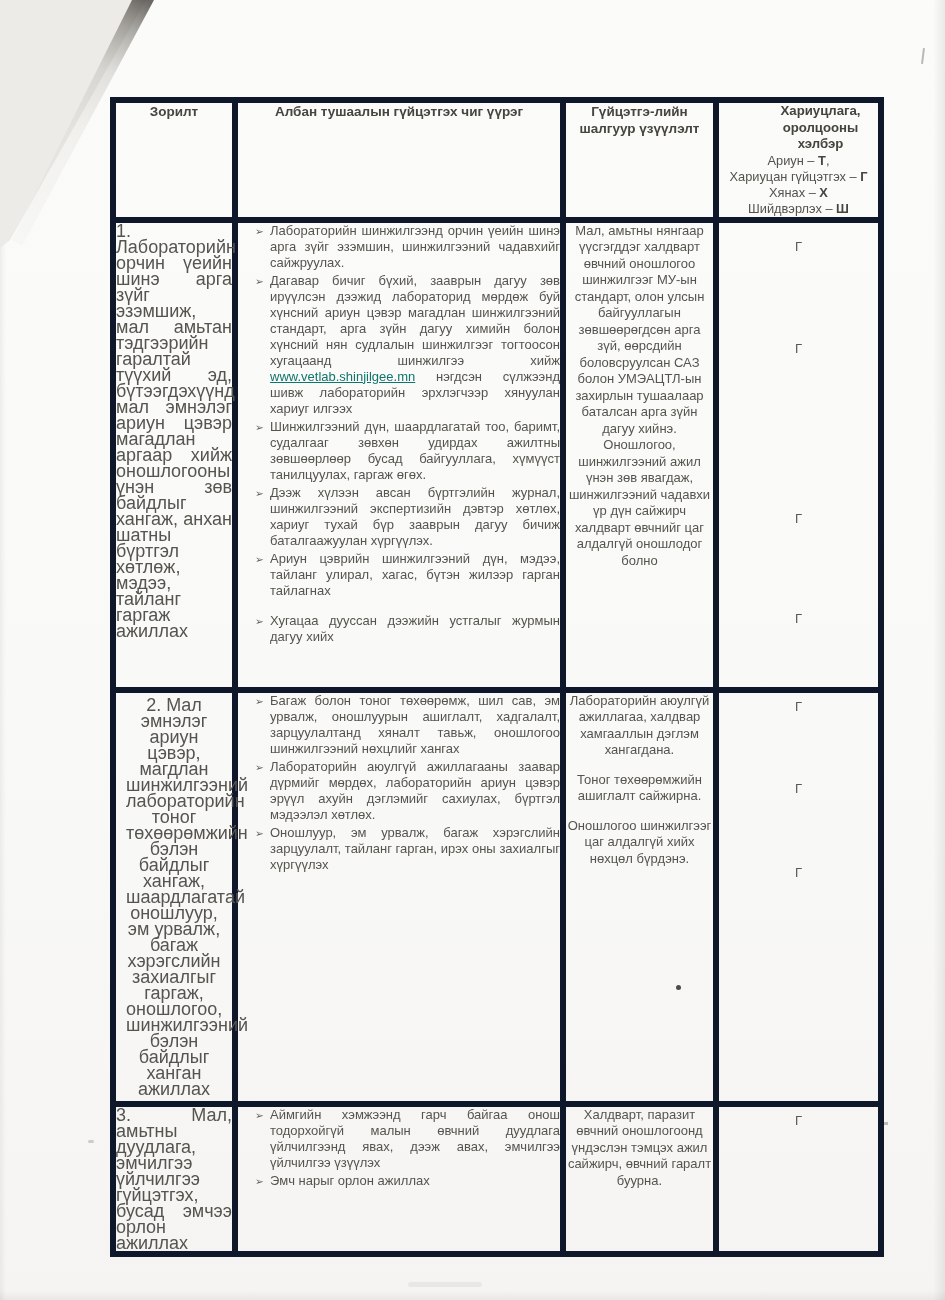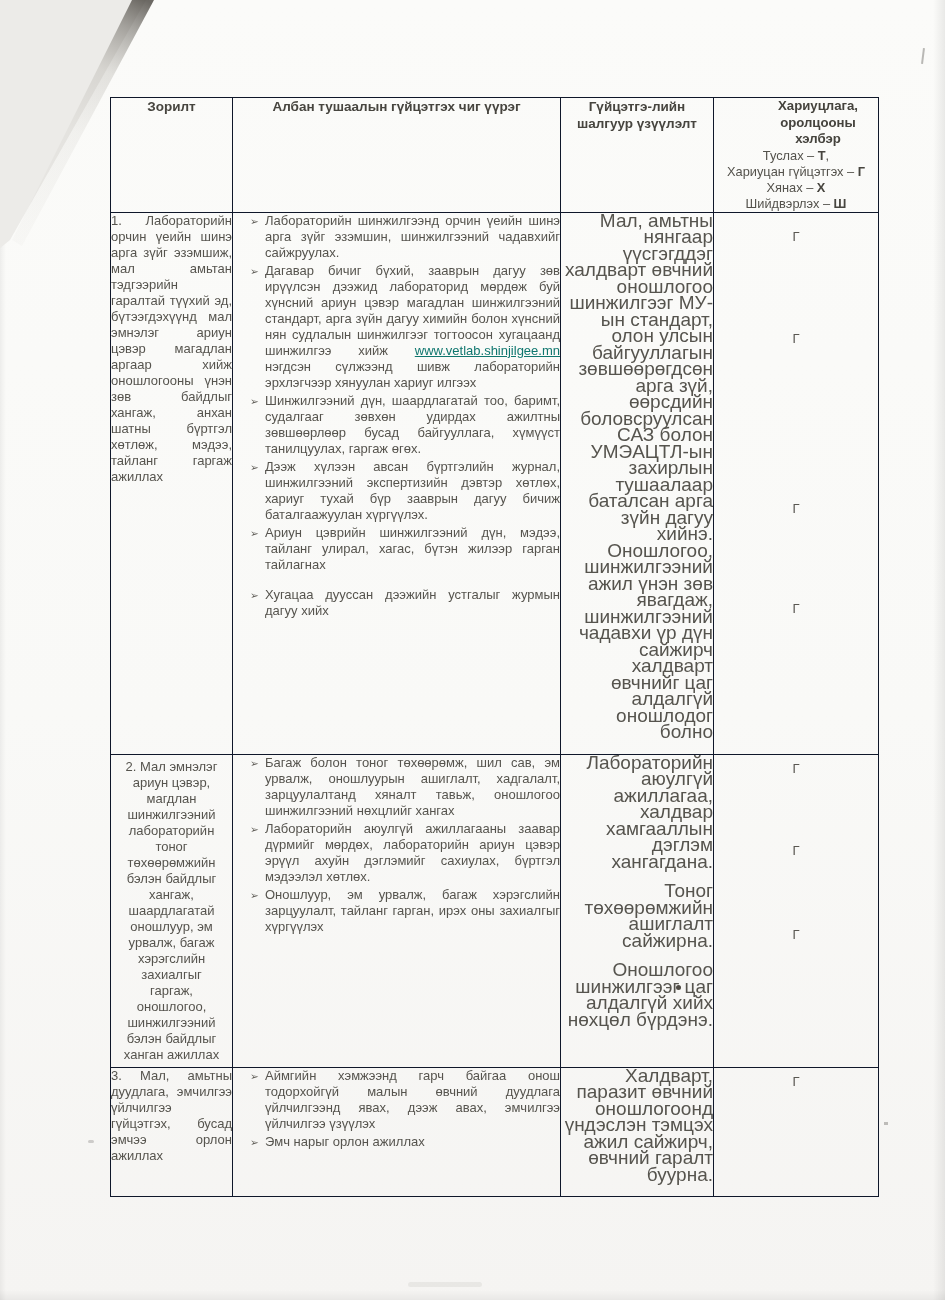--- a/index.html
+++ b/index.html
@@ -17,59 +17,59 @@
       linear-gradient(180deg,#fbfbf9 0%,#f9f9f7 55%,#f5f4f2 100%);
   }
   .fold-svg{position:absolute;left:0;top:0;}
   
   .doc-table{
     position:absolute;left:110px;top:97px;width:768px;
     border-collapse:collapse;table-layout:fixed;
     color:#56544e;
   }
   .doc-table th,.doc-table td{
-    border:1px solid #0f172a;
+    border:6px solid #0f172a;
     vertical-align:top;
     box-sizing:border-box;
     padding:0;
   }
   .r-head{height:111px;}
   .r1{height:470px;}
   .r2{height:296px;}
   .r3{height:121px;}
   .hd{
     vertical-align:middle;text-align:center;
     font-weight:bold;font-size:13.5px;line-height:17px;color:#47453f;
     padding:2px 3px;
   }
   .resp-hd{
     vertical-align:top;padding-top:3px;
     font-size:12.8px;line-height:16px;font-weight:normal;color:#54524c;
   }
   .resp-title{font-weight:bold;font-size:13.2px;line-height:16.5px;color:#45433d;margin-left:44px;}
   .resp-line b{font-weight:bold;color:#47453f;}
   .obj{
-    font-size:13px;line-height:16px;
+    font-size:18px;line-height:16px;
     padding:4px 2px 4px 4px;text-align:justify;margin-top:28px;
   }
   .obj.cent{text-align:center;padding:4px 10px;}
   .duties{
     font-size:13px;line-height:16px;
     padding:7px 4px 4px 2px;
   }
   .bullet{display:flex;margin-bottom:2px;}
   .bullet.gap{margin-top:14px;}
   .marker{
     flex:0 0 32px;box-sizing:border-box;padding-left:17px;
     font-family:"DejaVu Sans",sans-serif;font-size:10.5px;line-height:16px;color:#5f5d57;
   }
   .btext{flex:1;text-align:justify;}
   .link{color:#0f766e;text-decoration:underline;}
   .criteria{
-    font-size:19px;line-height:16.5px;text-align:right;
+    font-size:13px;line-height:16.5px;text-align:center;
     padding:7px 3px 4px;
   }
   .criteria p{margin:0 0 13px;}
   .resp-cell{position:relative;font-size:13px;color:#5a5852;}
   .g{position:absolute;left:0;width:100%;text-align:center;}
   
   .speck{position:absolute;}
   .speck-a{left:922px;top:48px;width:2px;height:16px;background:rgba(120,118,114,.5);transform:rotate(7deg);}
   .speck-b{left:676px;top:985px;width:5px;height:5px;border-radius:50%;background:#4e4a44;}
   .speck-c{left:88px;top:1140px;width:6px;height:3px;background:rgba(130,127,122,.35);border-radius:2px;}
@@ -102,21 +102,21 @@
       <col style="width:153px">
       <col style="width:165px">
   </colgroup>
   <thead>
     <tr class="r-head">
       <th class="hd">Зорилт</th>
       <th class="hd">Албан тушаалын гүйцэтгэх чиг үүрэг</th>
       <th class="hd">Гүйцэтгэ-лийн шалгуур үзүүлэлт</th>
       <th class="hd resp-hd">
         <div class="resp-title">Хариуцлага, оролцооны хэлбэр</div>
-        <div class="resp-line"><span>Туслах – </span><b>Т</b><span>,</span></div>
+        <div class="resp-line"><span>Ариун – </span><b>Т</b><span>,</span></div>
         <div class="resp-line"><span>Хариуцан гүйцэтгэх – </span><b>Г</b><span></span></div>
         <div class="resp-line"><span>Хянах – </span><b>Х</b><span></span></div>
         <div class="resp-line"><span>Шийдвэрлэх – </span><b>Ш</b><span></span></div>
       </th>
     </tr>
   </thead>
   <tbody>
 
     <tr class="r1">
       <td class="obj">

